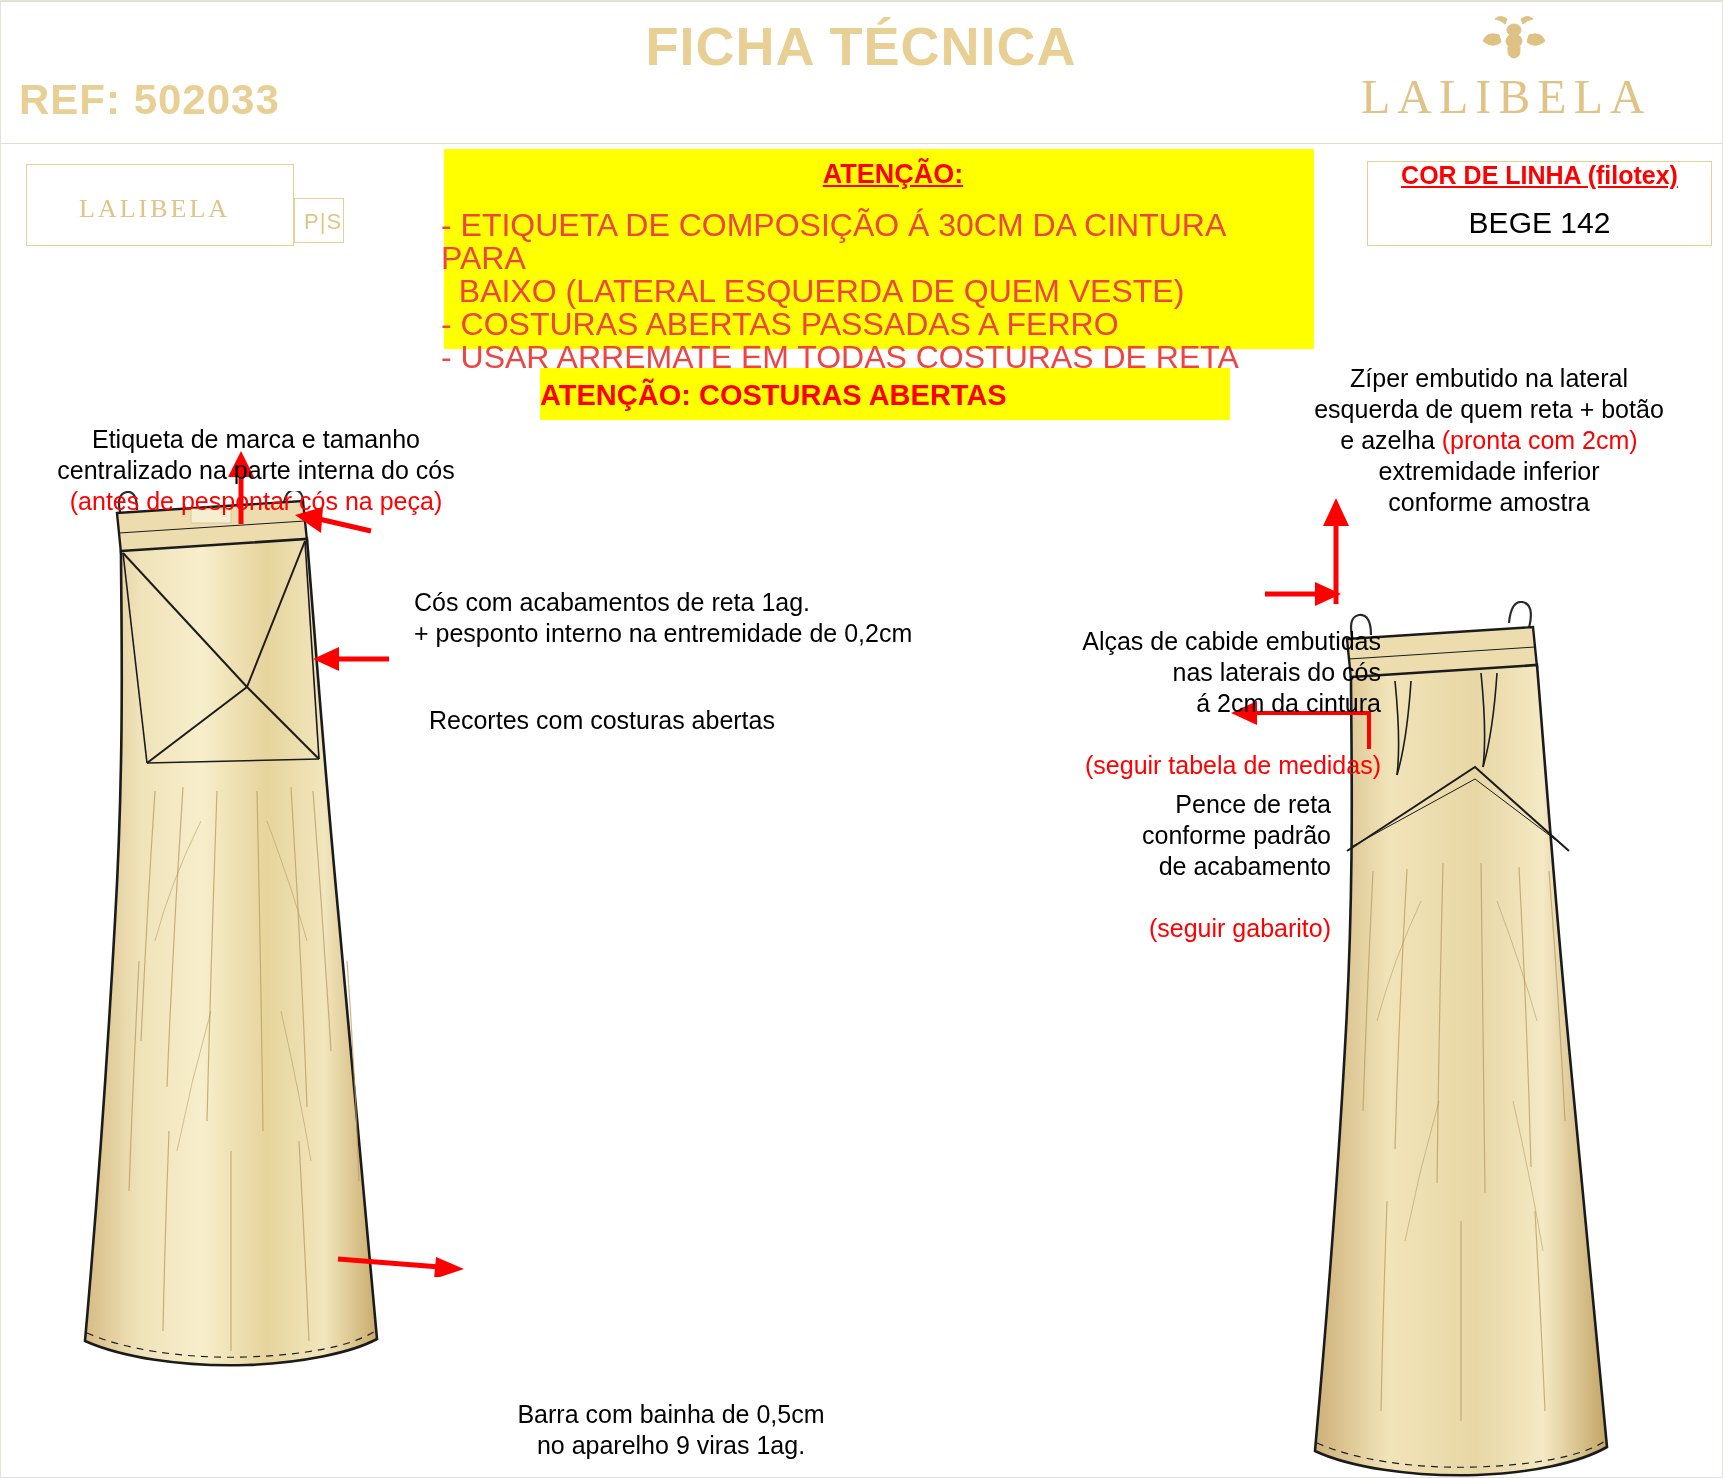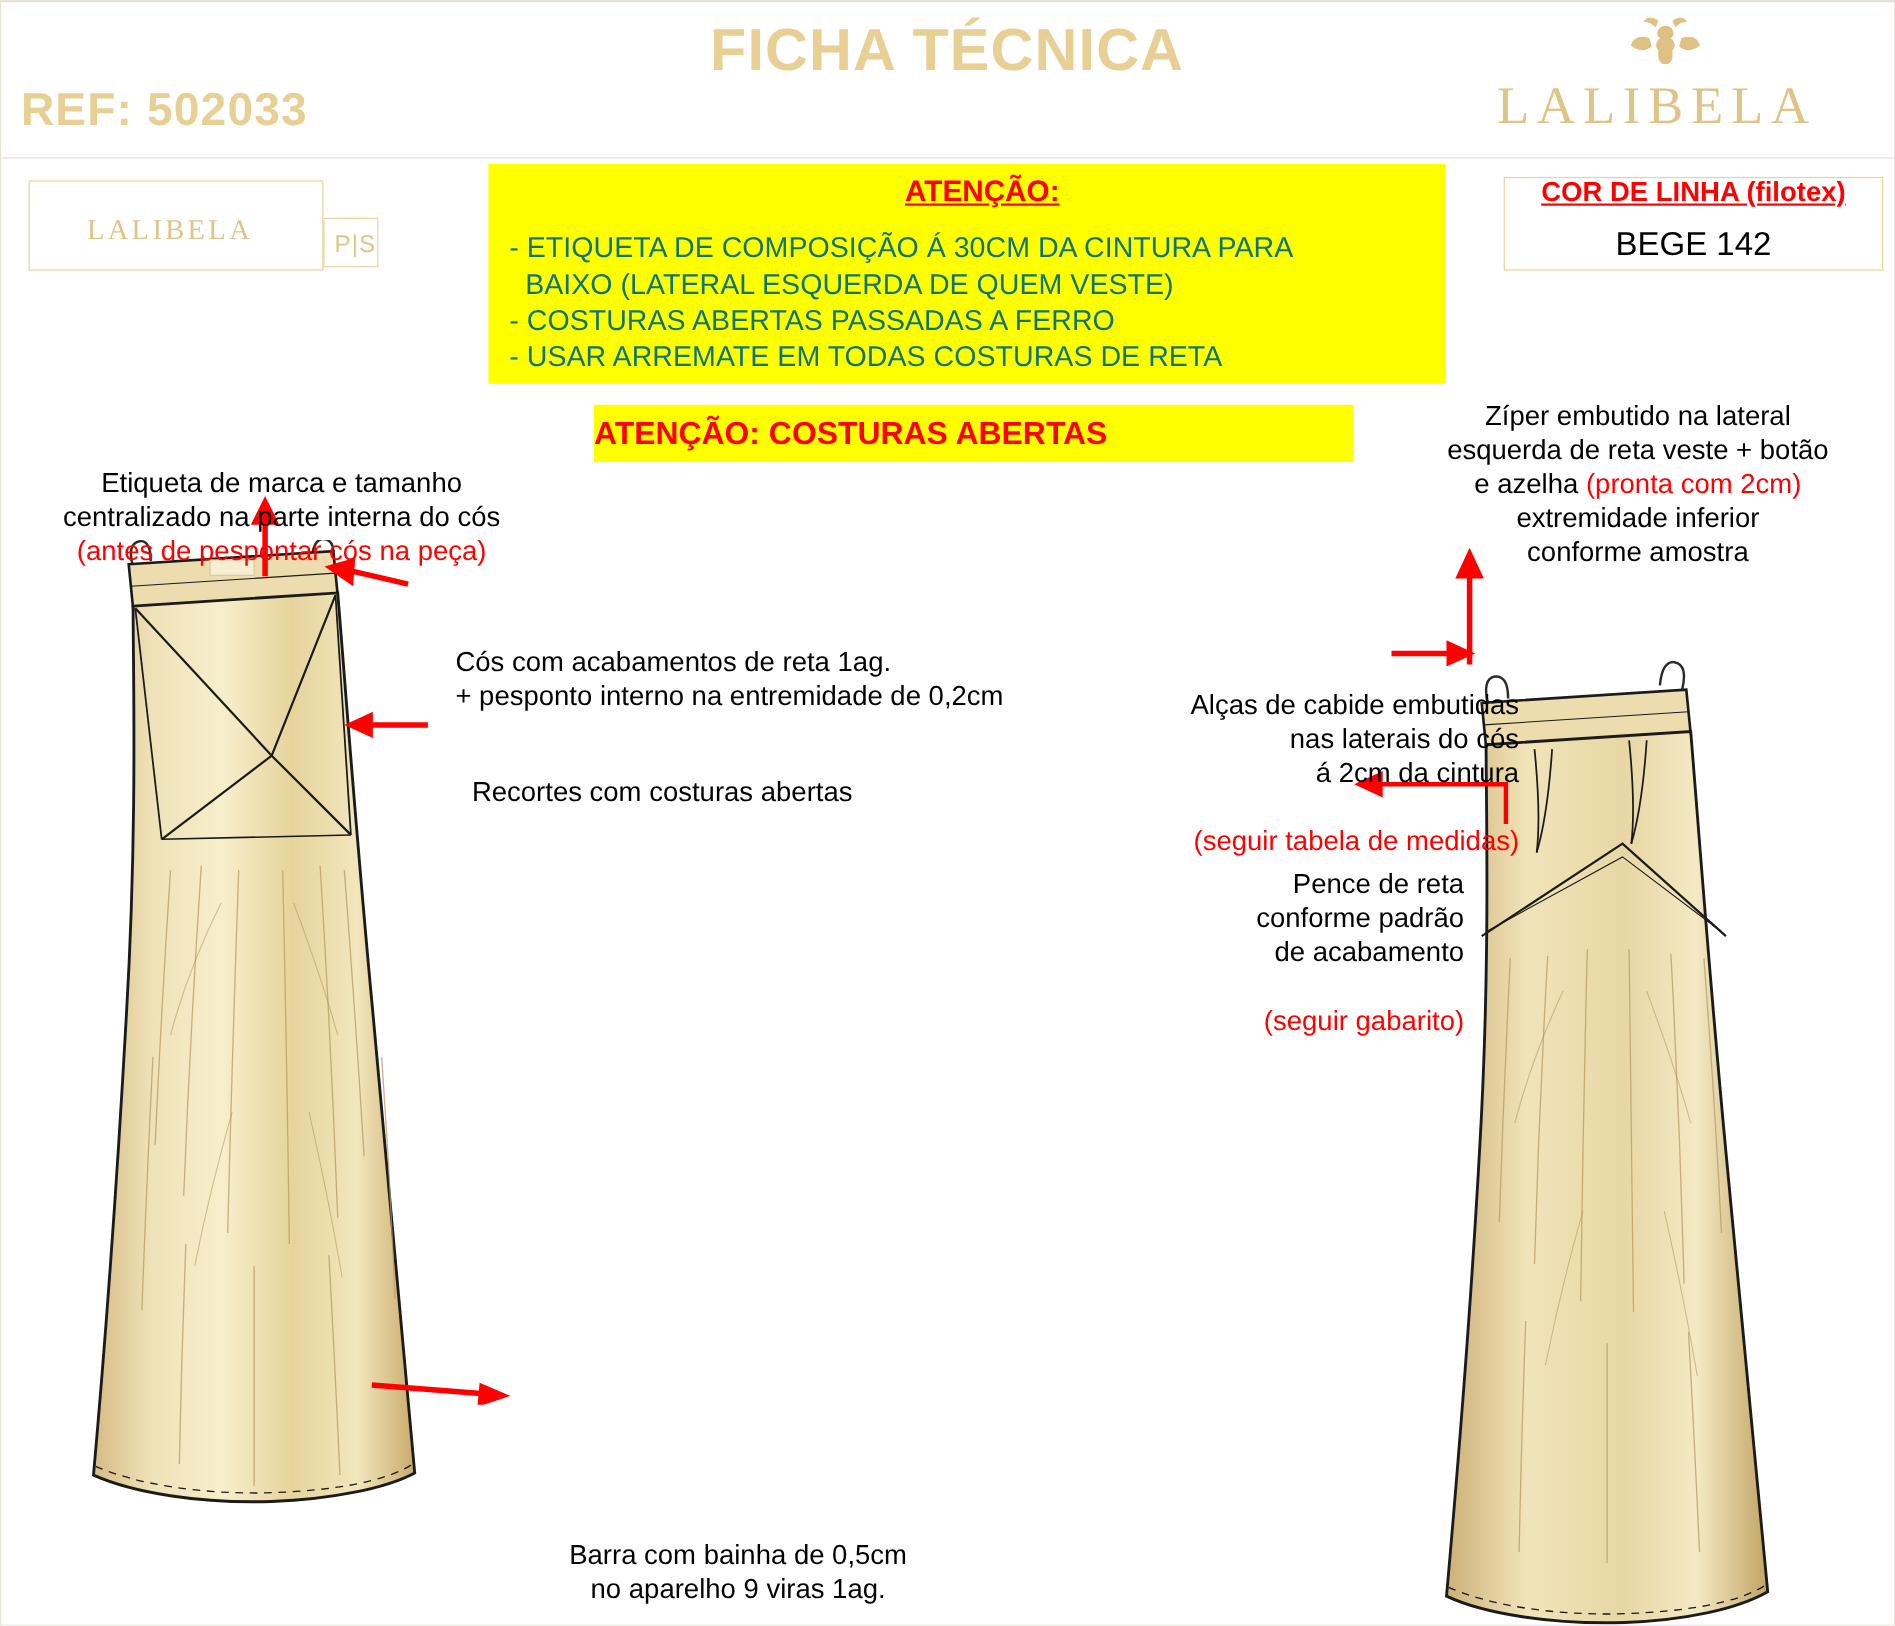--- a/index.html
+++ b/index.html
@@ -118,24 +118,24 @@
     width: 870px;
     text-align: center;
     font-size: 27px;
     font-weight: bold;
     color: #ff0000;
     text-decoration: underline;
   }
   .yellow-lines {
     position: absolute;
     top: 208px;
-    left: 462px;
+    left: 440px;
     width: 840px;
-    font-size: 26px;
-    color: #0f766e;
+    font-size: 32px;
+    color: #ef4444;
     line-height: 33px;
   }
   .yellow-block-2 {
     position: absolute;
     top: 367px;
     left: 539px;
     width: 690px;
     height: 52px;
     background: #ffff00;
   }
@@ -428,21 +428,21 @@
     <span>Recortes com costuras abertas</span>
   </div>
 
   <div class="note center" style="top:1367px; left:470px; width:400px; white-space:pre-line;">
     <span>Barra com bainha de 0,5cm
 no aparelho 9 viras 1ag.</span>
   </div>
 
   <div class="note center" style="top:362px; left:1268px; width:440px;">
     <div>Zíper embutido na lateral</div>
-    <div>esquerda de reta veste + botão</div>
+    <div>esquerda de quem reta + botão</div>
     <div>
       <span>e azelha </span><span class="red">(pronta com 2cm)</span>
     </div>
     <div>extremidade inferior</div>
     <div>conforme amostra</div>
   </div>
 
   <div class="note right" style="top:594px; left:1050px; width:330px; white-space:pre-line;">
     <div>Alças de cabide embutidas
 nas laterais do cós

